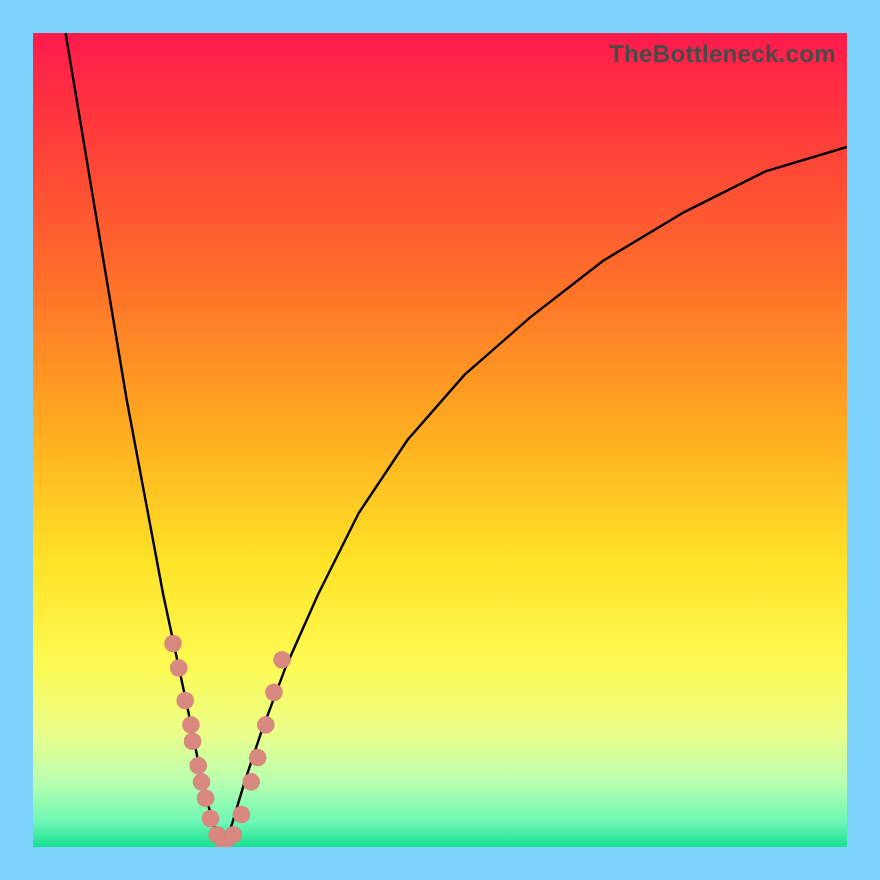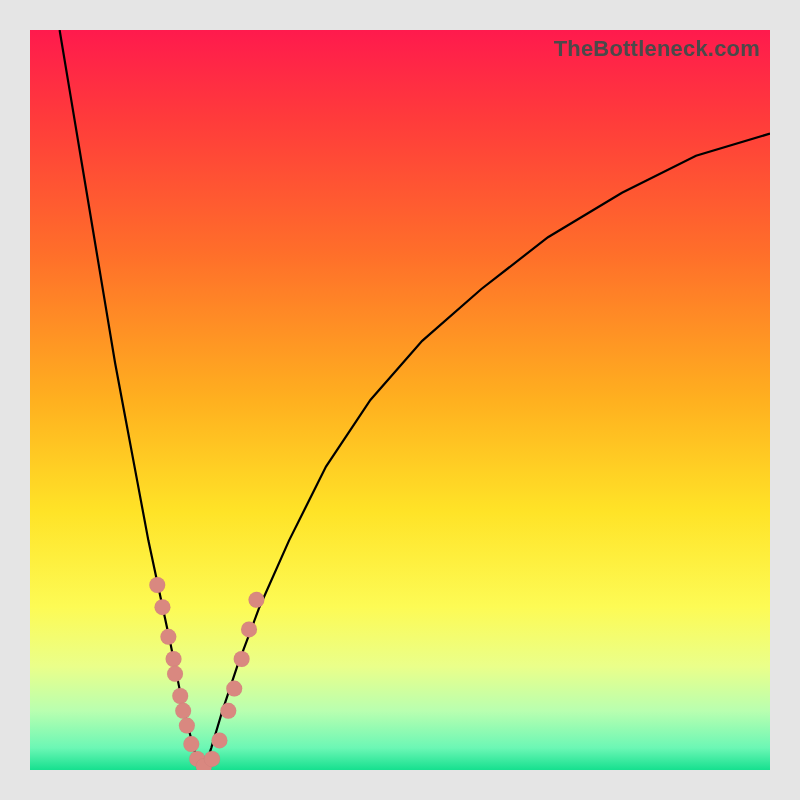--- a/index.html
+++ b/index.html
@@ -8,21 +8,21 @@
     width: 800px;
     height: 800px;
     overflow: hidden;
     background: #000;
     font-family: Arial, Helvetica, sans-serif;
   }
   .frame {
     position: absolute;
     left: 0; top: 0;
     width: 800px; height: 800px;
-    background: #e5e5e5;
+    background: #7dd3fc;
   }
   .plot {
     position: absolute;
     left: 30px;
     top: 30px;
     width: 740px;
     height: 740px;
     overflow: hidden;
   }
   .gradient {

